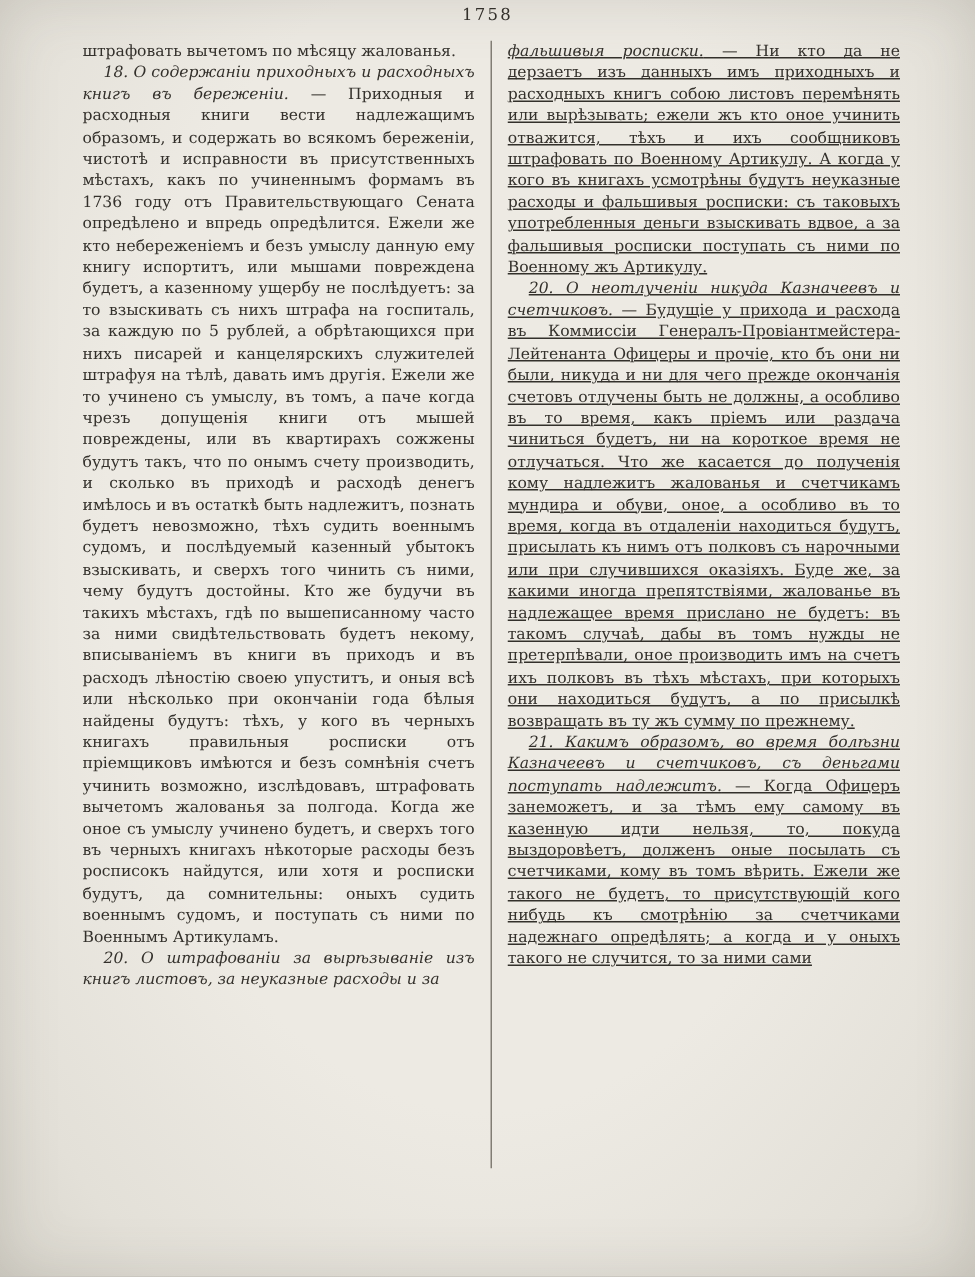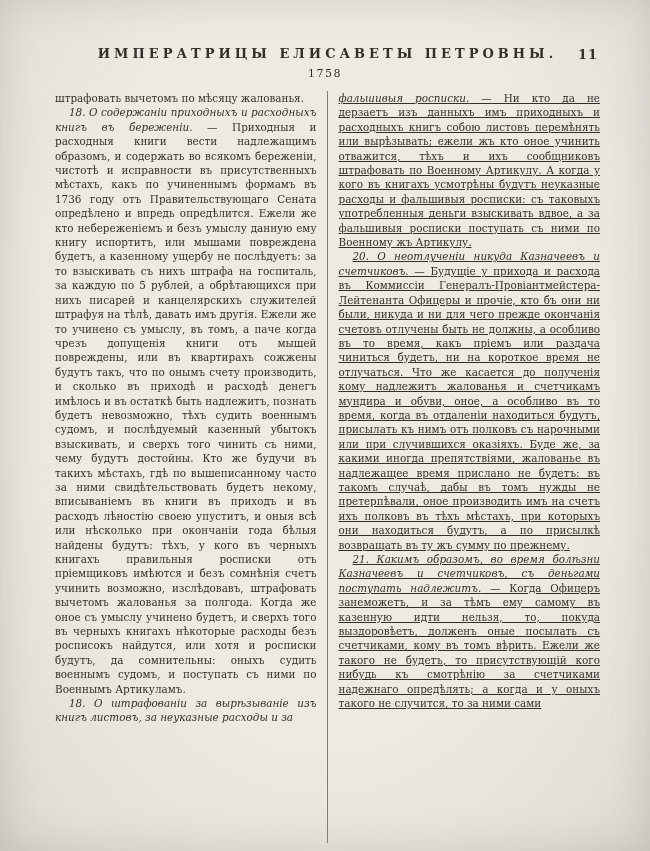--- a/index.html
+++ b/index.html
@@ -67,38 +67,34 @@
   p { margin: 0; }
   p.section { text-indent: 14px; }
   p.no-indent { text-indent: 0; }
   .heading { font-style: italic; }
 </style>
 </head>
 <body>
 
 <div class="page">
 
-  <div class="running-head">
-    <div class="head-title">ИМПЕРАТРИЦЫ ЕЛИСАВЕТЫ ПЕТРОВНЫ.</div>
-    <div class="page-number">11</div>
-  </div>
 
   <div class="year">1758</div>
 
   <div class="columns">
 
     <div class="col col-left">
       <p class="no-indent">штрафовать вычетомъ по мѣсяцу жалованья.</p>
 
       <p class="section">
         <span class="heading">18. О содержаніи приходныхъ и расходныхъ книгъ въ береженіи.</span><span> — Приходныя и расходныя книги вести надлежащимъ образомъ, и содержать во всякомъ береженіи, чистотѣ и исправности въ присутственныхъ мѣстахъ, какъ по учиненнымъ формамъ въ 1736 году отъ Правительствующаго Сената опредѣлено и впредь опредѣлится. Ежели же кто небереженіемъ и безъ умыслу данную ему книгу испортитъ, или мышами повреждена будетъ, а казенному ущербу не послѣдуетъ: за то взыскивать съ нихъ штрафа на госпиталь, за каждую по 5 рублей, а обрѣтающихся при нихъ писарей и канцелярскихъ служителей штрафуя на тѣлѣ, давать имъ другія. Ежели же то учинено съ умыслу, въ томъ, а паче когда чрезъ допущенія книги отъ мышей повреждены, или въ квартирахъ сожжены будутъ такъ, что по онымъ счету производить, и сколько въ приходѣ и расходѣ денегъ имѣлось и въ остаткѣ быть надлежитъ, познать будетъ невозможно, тѣхъ судить военнымъ судомъ, и послѣдуемый казенный убытокъ взыскивать, и сверхъ того чинить съ ними, чему будутъ достойны. Кто же будучи въ такихъ мѣстахъ, гдѣ по вышеписанному часто за ними свидѣтельствовать будетъ некому, вписываніемъ въ книги въ приходъ и въ расходъ лѣностію своею упуститъ, и оныя всѣ или нѣсколько при окончаніи года бѣлыя найдены будутъ: тѣхъ, у кого въ черныхъ книгахъ правильныя росписки отъ пріемщиковъ имѣются и безъ сомнѣнія счетъ учинить возможно, изслѣдовавъ, штрафовать вычетомъ жалованья за полгода. Когда же оное съ умыслу учинено будетъ, и сверхъ того въ черныхъ книгахъ нѣкоторые расходы безъ росписокъ найдутся, или хотя и росписки будутъ, да сомнительны: оныхъ судить военнымъ судомъ, и поступать съ ними по Военнымъ Артикуламъ.</span>
       </p>
 
       <p class="section">
-        <span class="heading">18. О штрафованіи за вырѣзываніе изъ книгъ листовъ, за неуказные расходы и за</span><span></span>
+        <span class="heading">20. О штрафованіи за вырѣзываніе изъ книгъ листовъ, за неуказные расходы и за</span><span></span>
       </p>
     </div>
 
     <div class="divider"></div>
 
     <div class="col col-right">
       <p class="no-indent">
         <span class="heading">фальшивыя росписки.</span><span> — Ни кто да не дерзаетъ изъ данныхъ имъ приходныхъ и расходныхъ книгъ собою листовъ перемѣнять или вырѣзывать; ежели жъ кто оное учинить отважится, тѣхъ и ихъ сообщниковъ штрафовать по Военному Артикулу. А когда у кого въ книгахъ усмотрѣны будутъ неуказные расходы и фальшивыя росписки: съ таковыхъ употребленныя деньги взыскивать вдвое, а за фальшивыя росписки поступать съ ними по Военному жъ Артикулу.</span>
       </p>
 

